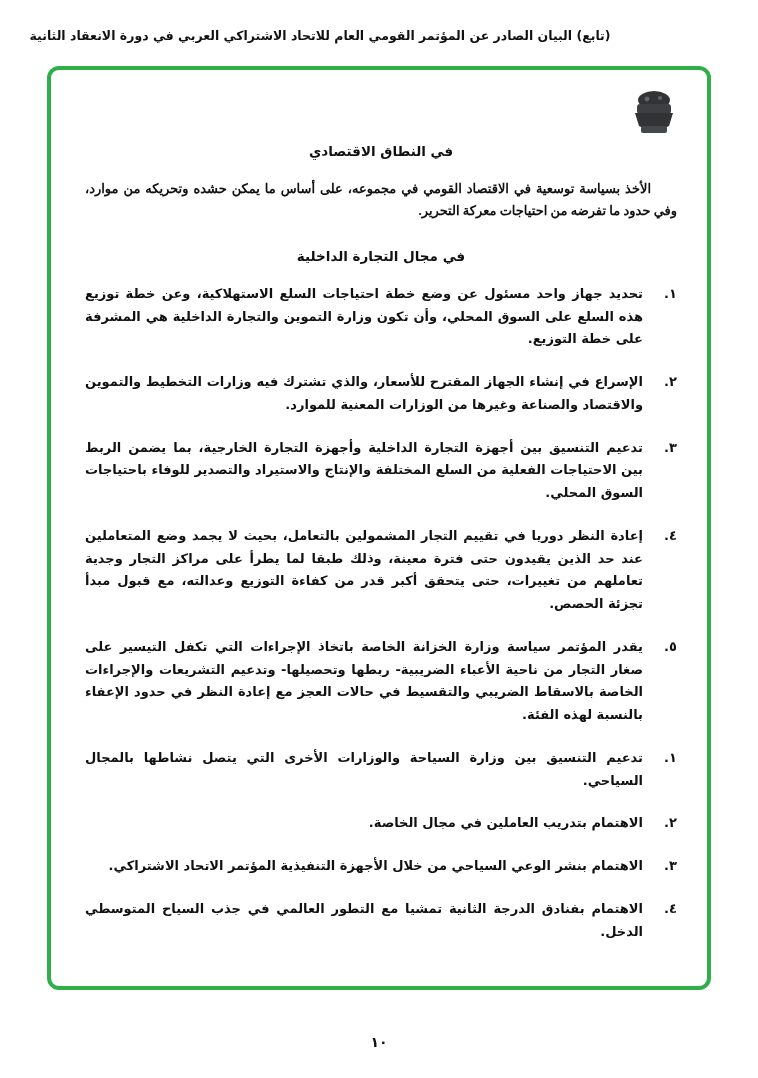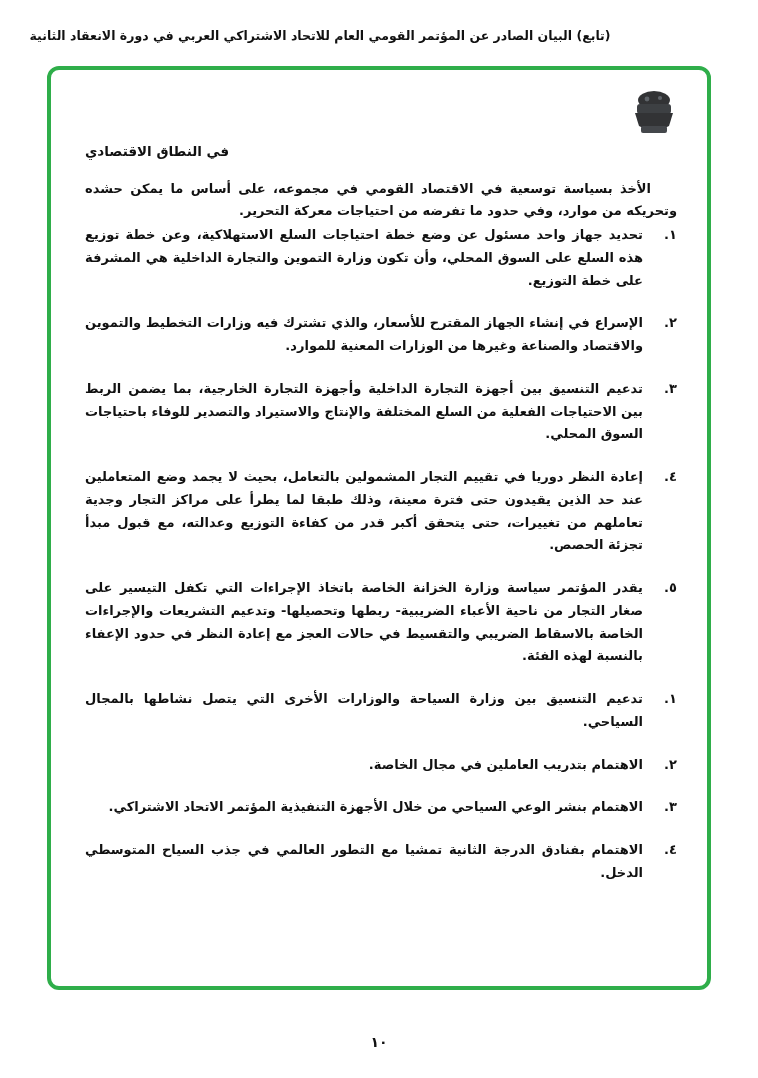--- a/index.html
+++ b/index.html
@@ -49,26 +49,27 @@
     bottom: 16px;
     font-size: 13px;
     font-weight: 700;
     line-height: 1.75;
     text-align: justify;
   }
   .section-title {
     font-size: 13.5px;
     font-weight: 700;
     margin: 22px 0 14px 0;
-    text-align: left;
+    text-align: center;
   }
   .section-title.first { margin-top: 4px; }
   .lead-paragraph {
     text-indent: 26px;
-    margin-bottom: 1px;
+    margin-bottom: 10px;
+    font-family: Liberation Serif, serif;
   }
   .numbered-item {
     display: flex;
     flex-direction: row;
     align-items: flex-start;
     margin-bottom: 20px;
   }
   .item-number {
     flex: 0 0 34px;
     text-align: right;
@@ -102,20 +103,21 @@
     <circle cx="18" cy="13" r="2.4" fill="#4a4f55"></circle>
     <circle cx="31" cy="12" r="2.1" fill="#4a4f55"></circle>
   </svg>
 
   <div class="content">
 
     <div class="section-title first">في النطاق الاقتصادي</div>
 
     <p class="lead-paragraph">الأخذ بسياسة توسعية في الاقتصاد القومي في مجموعه، على أساس ما يمكن حشده وتحريكه من موارد، وفي حدود ما تفرضه من احتياجات معركة التحرير.</p>
 
+    <div class="section-title">في مجال التجارة الداخلية</div>
 
     <div class="numbered-item">
       <span class="item-number">١.</span>
       <span class="item-text">تحديد جهاز واحد مسئول عن وضع خطة احتياجات السلع الاستهلاكية، وعن خطة توزيع هذه السلع على السوق المحلي، وأن تكون وزارة التموين والتجارة الداخلية هي المشرفة على خطة التوزيع.</span>
     </div>
     <div class="numbered-item">
       <span class="item-number">٢.</span>
       <span class="item-text">الإسراع في إنشاء الجهاز المقترح للأسعار، والذي تشترك فيه وزارات التخطيط والتموين والاقتصاد والصناعة وغيرها من الوزارات المعنية للموارد.</span>
     </div>
     <div class="numbered-item">

